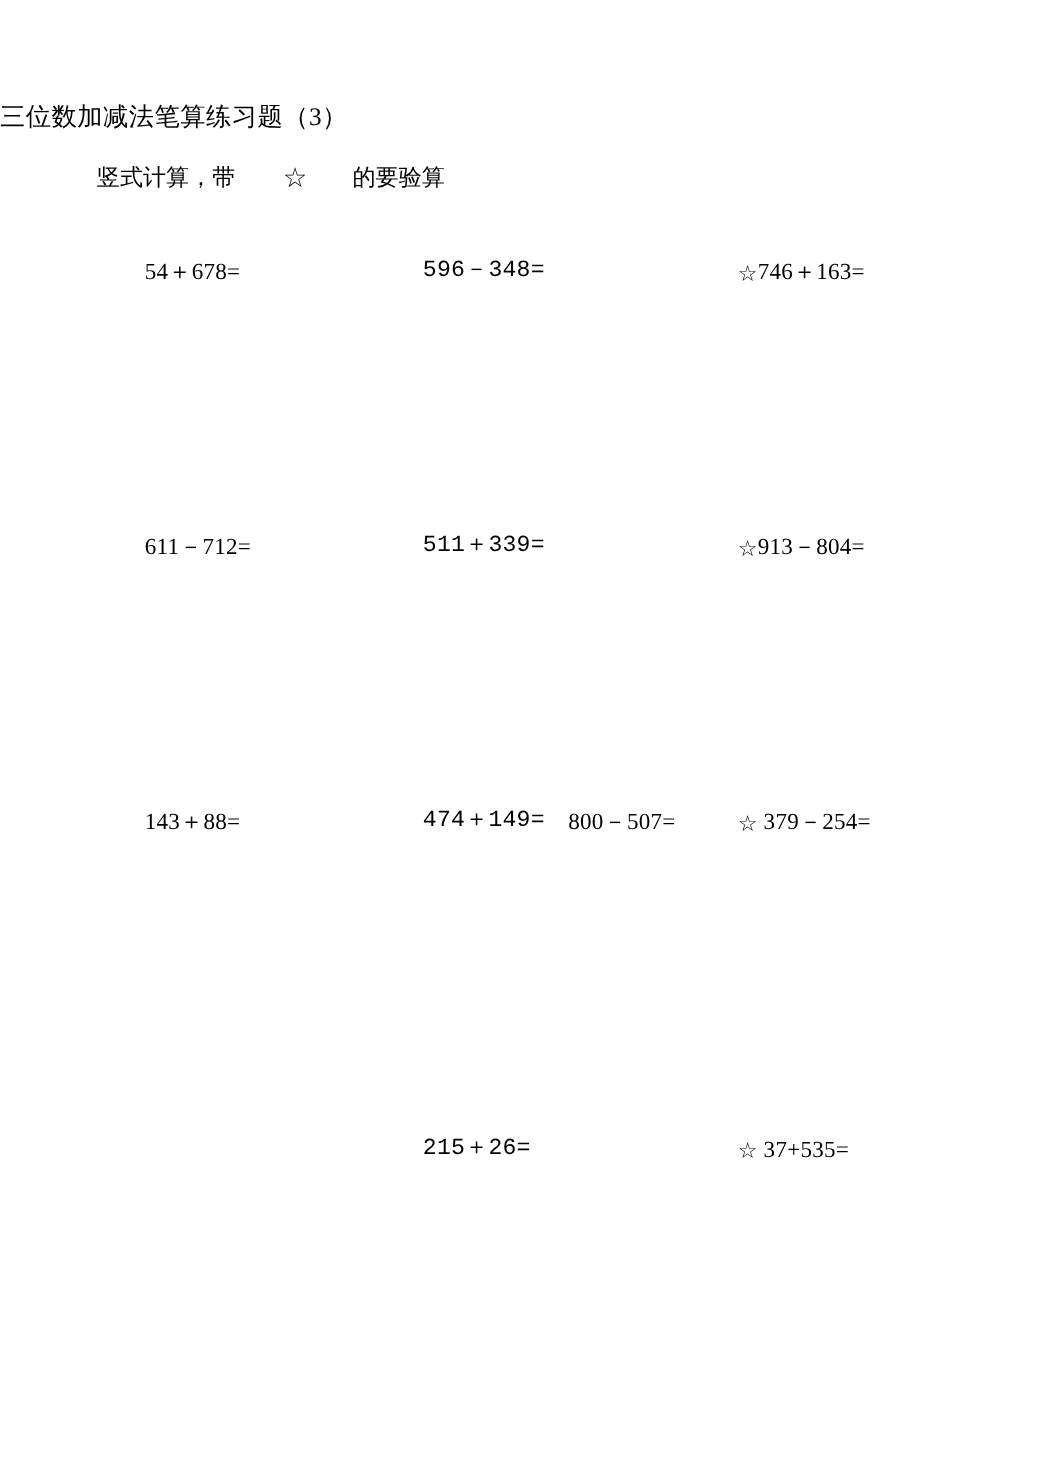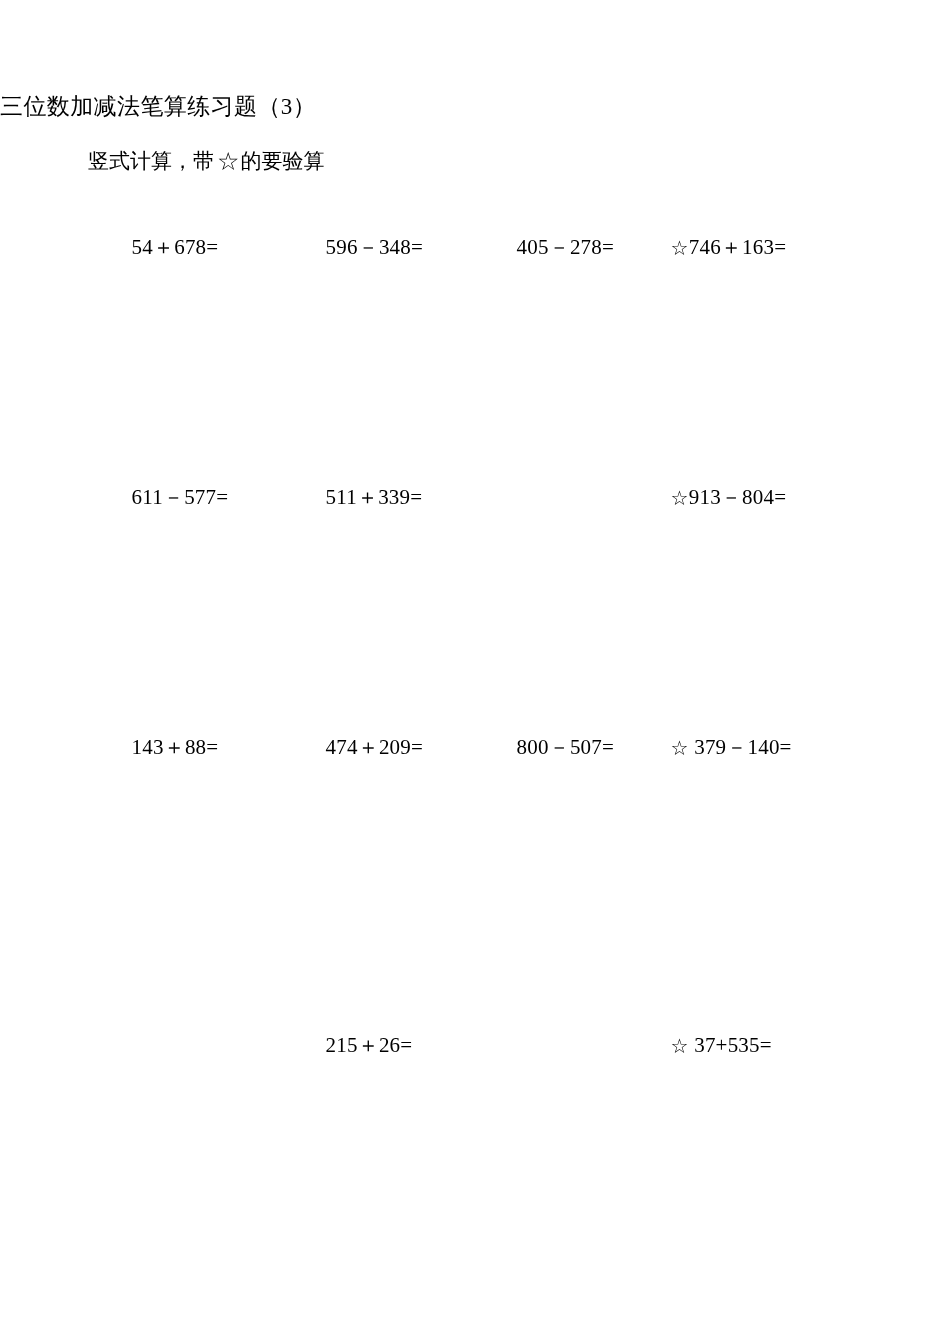--- a/index.html
+++ b/index.html
@@ -40,20 +40,21 @@
   
   .instruction {
     position: absolute;
     left: 88px;
     top: 146px;
     font-size: 21px;
     line-height: 30px;
     white-space: pre;
     display: flex;
     align-items: baseline;
+    gap: 40px;
   }
   .instruction .star-big {
     display: inline-block;
     font-size: 25px;
     line-height: 1;
     margin: 0 1px 0 3px;
     position: relative;
     top: 2px;
   }
 
@@ -78,21 +79,21 @@
 
   .problem {
     position: absolute;
     top: 0;
     font-size: 21px;
     line-height: 34px;
     white-space: pre;
     letter-spacing: 0.2px;
   }
   .problem.c0 { left: 88px;  }
-  .problem.c1 { left: 282px; }
+  .problem.c1 { left: 282px; font-family: Liberation Mono, monospace; }
   .problem.c2 { left: 473px; }
   .problem.c3 { left: 627px; }
 
   .problem .star-inline {
     font-size: 20px;
     line-height: 1;
     position: relative;
     top: 1px;
   }
   .problem .expr { }
@@ -120,54 +121,51 @@
 
   <div class="problem-grid">
 
     <div class="problem-row r0">
       <div class="problem c0">
         <span class="star-inline"></span><span class="expr">54＋678=</span>
       </div>
       <div class="problem c1">
         <span class="star-inline"></span><span class="expr">596－348=</span>
       </div>
-      <div class="problem c2">
-        <span class="star-inline"></span><span class="expr">405－278=</span>
-      </div>
       <div class="problem c3">
         <span class="star-inline">☆</span><span class="expr">746＋163=</span>
       </div>
     </div>
     <div class="work-space" style="top:230px;height:216px;"></div>
 
     <div class="problem-row r1">
       <div class="problem c0">
-        <span class="star-inline"></span><span class="expr">611－577=</span>
+        <span class="star-inline"></span><span class="expr">611－712=</span>
       </div>
       <div class="problem c1">
         <span class="star-inline"></span><span class="expr">511＋339=</span>
       </div>
       <div class="problem c3">
         <span class="star-inline">☆</span><span class="expr">913－804=</span>
       </div>
     </div>
     <div class="work-space" style="top:480px;height:216px;"></div>
 
     <div class="problem-row r2">
       <div class="problem c0">
         <span class="star-inline"></span><span class="expr">143＋88=</span>
       </div>
       <div class="problem c1">
-        <span class="star-inline"></span><span class="expr">474＋209=</span>
+        <span class="star-inline"></span><span class="expr">474＋149=</span>
       </div>
       <div class="problem c2">
         <span class="star-inline"></span><span class="expr">800－507=</span>
       </div>
       <div class="problem c3">
-        <span class="star-inline">☆</span><span class="expr"> 379－140=</span>
+        <span class="star-inline">☆</span><span class="expr"> 379－254=</span>
       </div>
     </div>
     <div class="work-space" style="top:730px;height:264px;"></div>
 
     <div class="problem-row r3">
       <div class="problem c1">
         <span class="star-inline"></span><span class="expr">215＋26=</span>
       </div>
       <div class="problem c3">
         <span class="star-inline">☆</span><span class="expr"> 37+535=</span>

